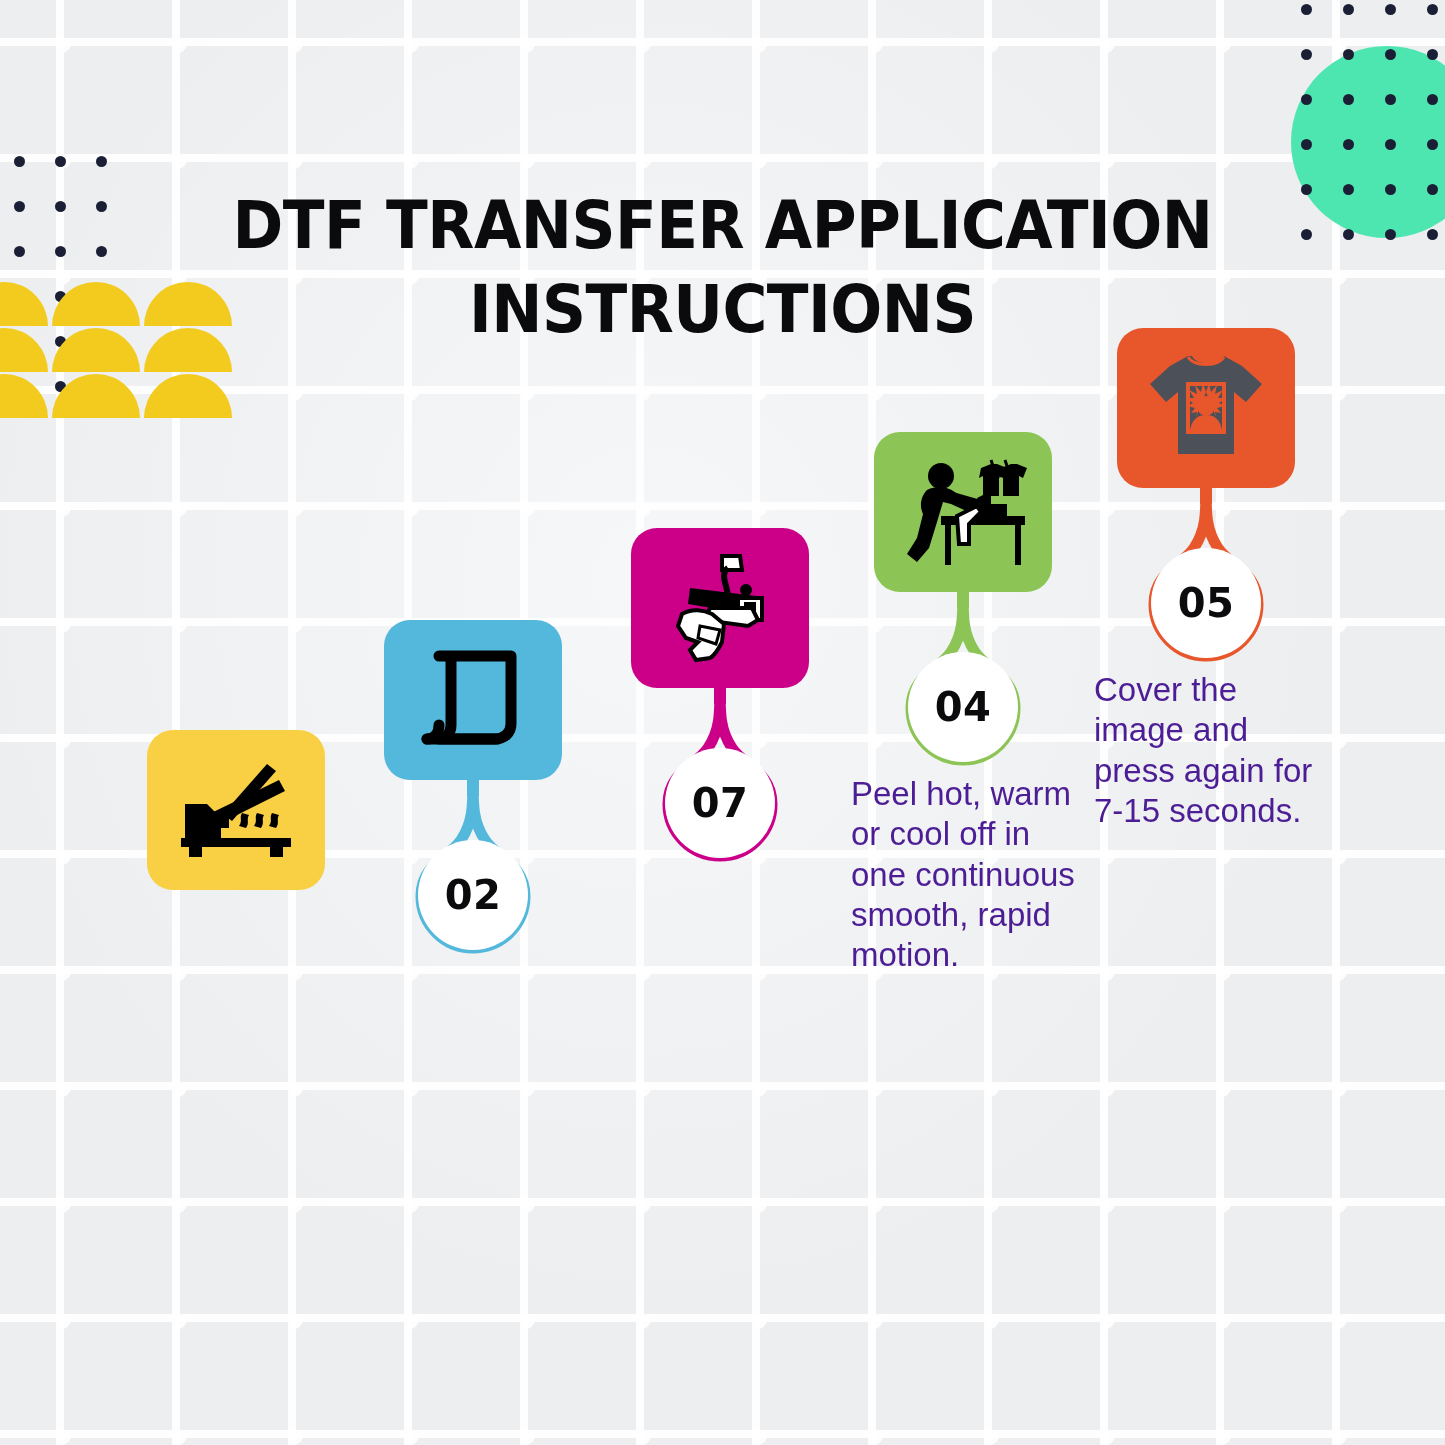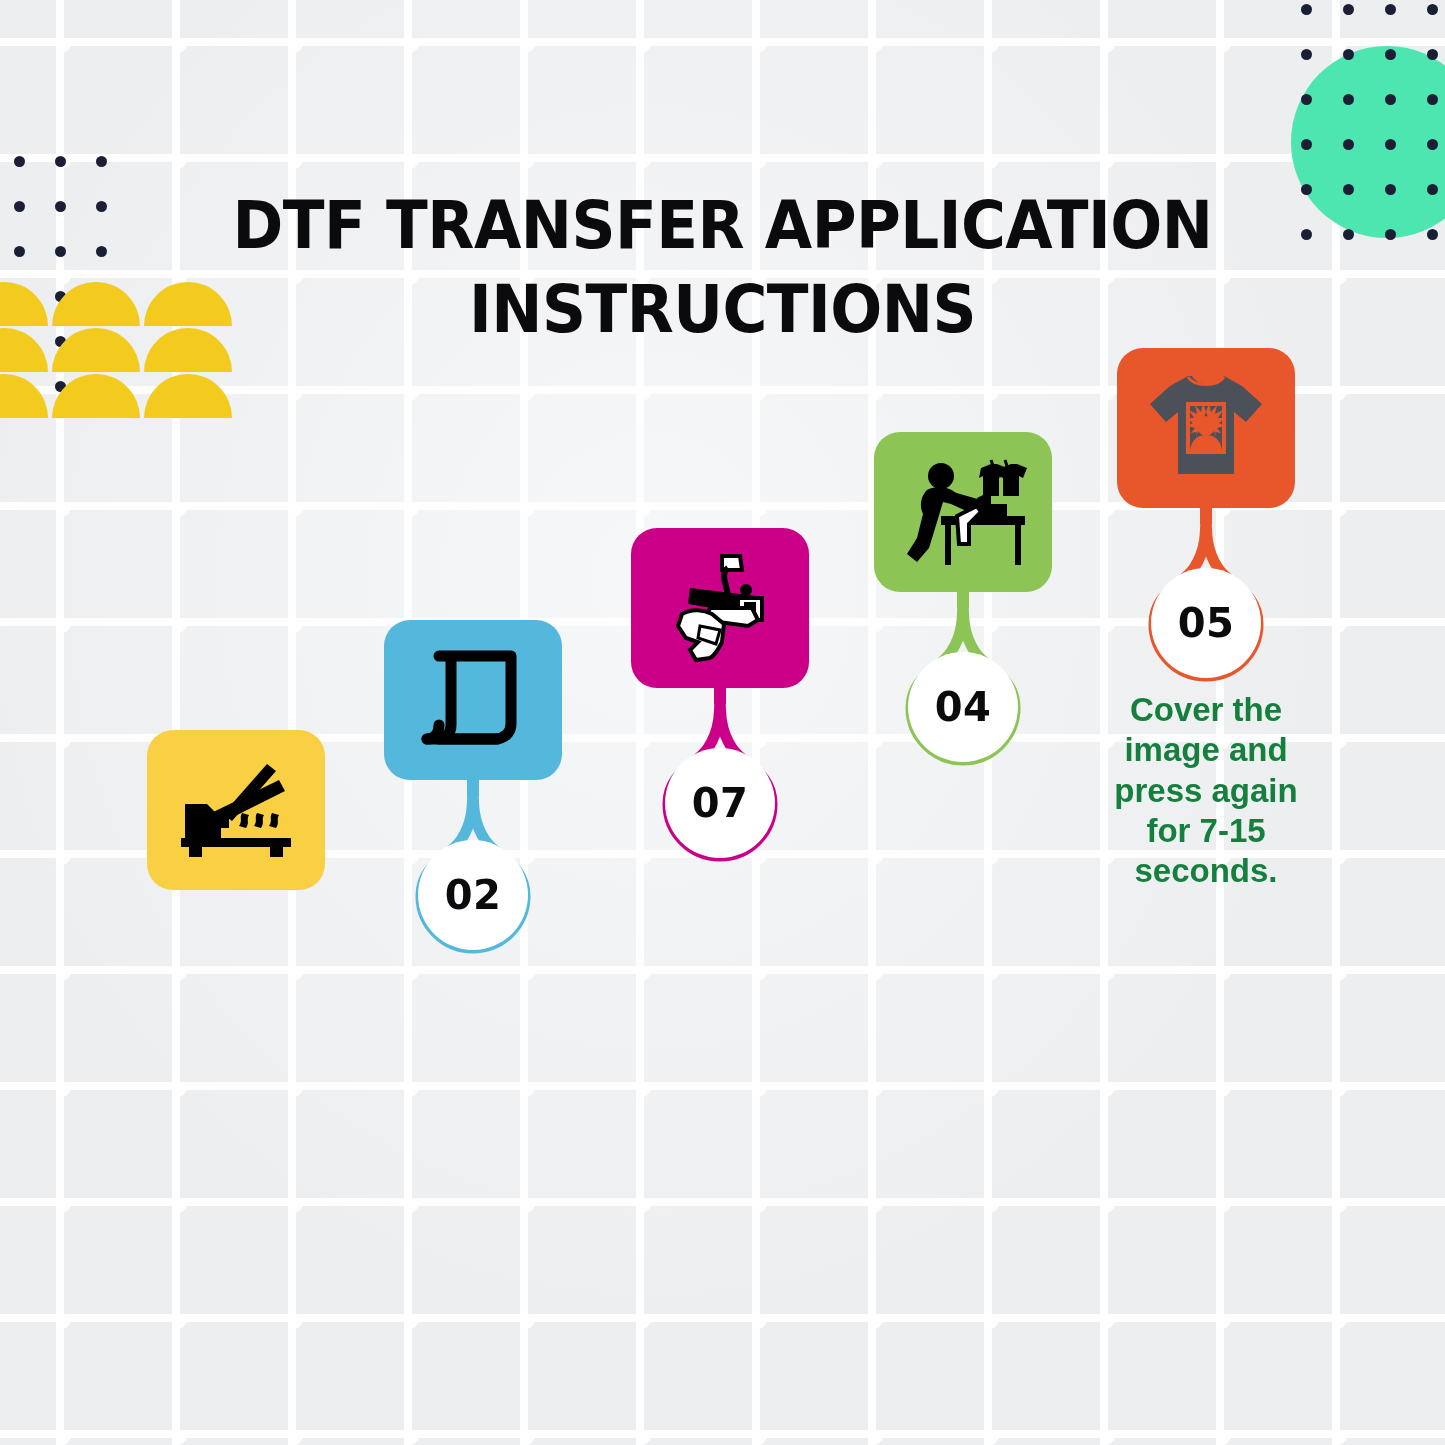--- a/index.html
+++ b/index.html
@@ -92,35 +92,34 @@
     display:flex;align-items:center;justify-content:center;
     box-sizing:border-box;
   }
   .num{
     font-family:"DejaVu Sans",sans-serif;
     font-weight:bold;font-size:40px;color:#0b0b0d;
     letter-spacing:0.5px;
   }
   .caption{
     margin-top:6px;
-    text-align:center;
     font-family:"Liberation Sans",sans-serif;
     font-size:33px;
     line-height:1.22;
-    color:#15803d;
-    font-weight:700;
+    color:#4c1d95;
+    font-weight:400;
     padding:0 6px;
   }
 
   
   #step-01{left:118px;top:730px;}
   #step-02{left:355px;top:620px;}
   #step-03{left:602px;top:528px;}
   #step-04{left:845px;top:432px;}
-  #step-05{left:1088px;top:348px;}
+  #step-05{left:1088px;top:328px;}
 </style>
 </head>
 <body>
 
 <div id="bg-grid"></div>
 <div id="bg-diamonds"></div>
 <div id="bg-vignette"></div>
 
 <div class="deco" id="mint-circle"></div>
 <div class="dotgrid" id="dots-tr">
@@ -287,20 +286,21 @@
     </div>
     <div class="connector">
       <svg width="236" height="178" viewBox="0 0 236 178">
         <path d="M118 0 C118 28 118 44 106 62 C94 80 66 86 66 118 A52 52 0 1 0 170 118 C170 86 142 80 130 62 C118 44 118 28 118 0 Z" fill="none" stroke="#8cc455" stroke-width="11"></path>
         <rect x="112" y="-6" width="12" height="24" fill="#8cc455"></rect>
       </svg>
       <div class="numwrap">
         <span class="num">04</span>
       </div>
     </div>
+    <div class="caption">Peel hot, warm or cool off in one continuous smooth, rapid motion.</div>
   </div>
 
   <div class="step" id="step-05">
     <div class="card" style="background: rgb(232, 86, 43);">
       <span>
         <svg width="124" height="116" viewBox="0 0 124 116">
           <g>
             <path d="M44 6 L26 16 L6 34 l16 18 12 -10 0 62 h56 l0 -62 12 10 16 -18 -20 -18 -18 -10 c-4 10 -28 10 -32 0 z" fill="#4c5059"></path>
             <path d="M44 7 c6 10 30 10 36 0" fill="none" stroke="#e8562b" stroke-width="3"></path>
             <rect x="42" y="32" width="40" height="52" fill="#e8562b"></rect>

